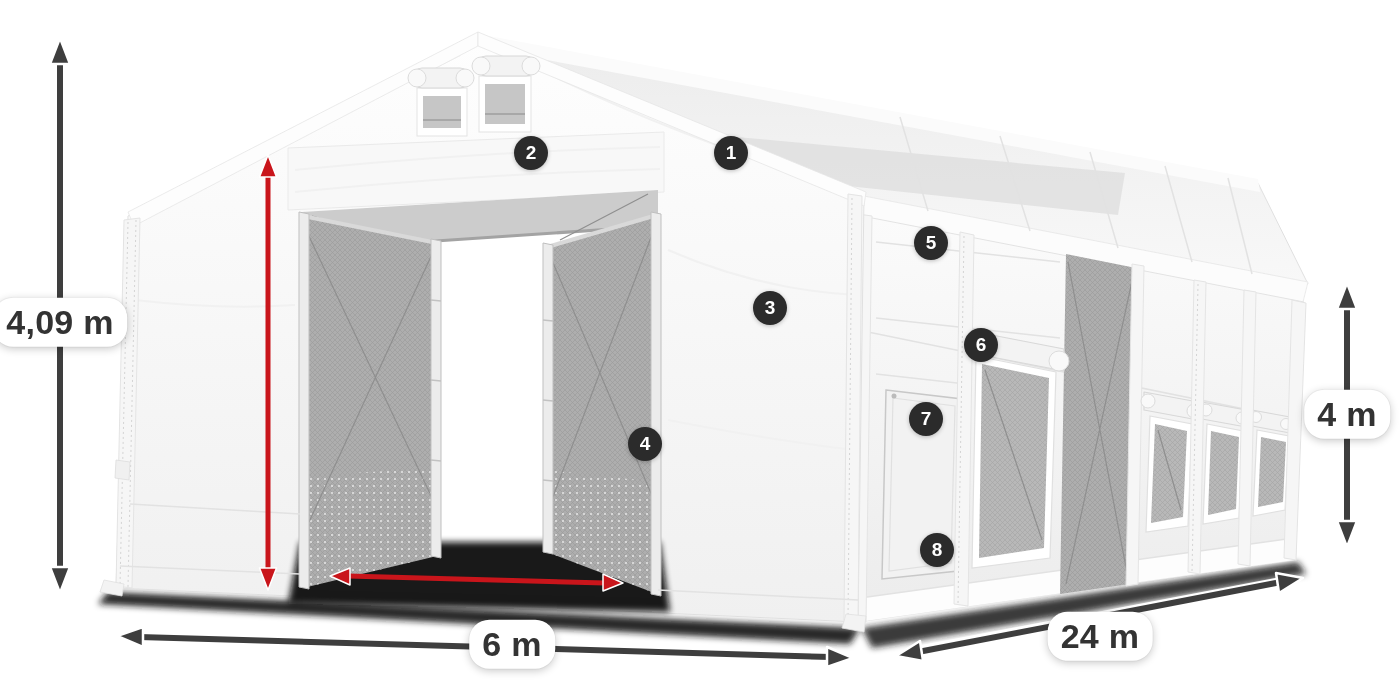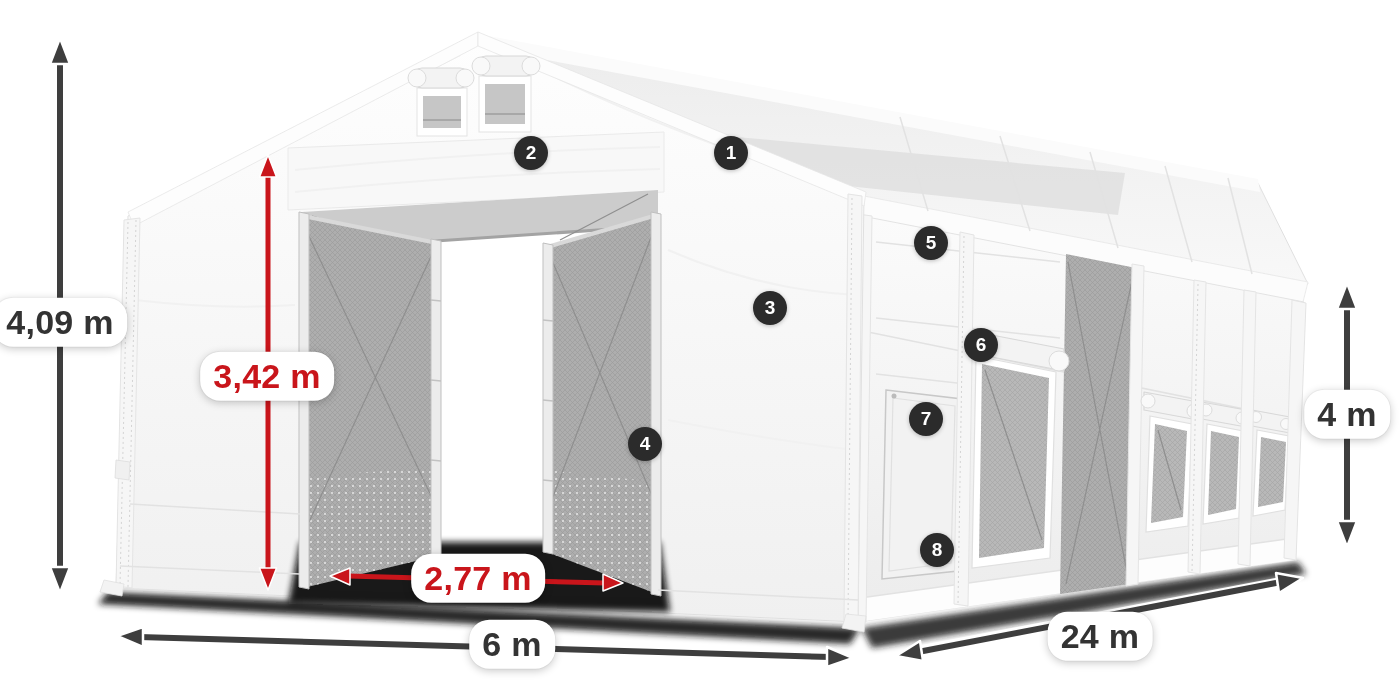--- a/index.html
+++ b/index.html
@@ -242,22 +242,20 @@
       <polygon class="rdhead" points="268,590 259.5,568 276.5,568"></polygon>
     </g>
     <g>
       <line class="rdline" x1="348" y1="576" x2="605" y2="583"></line>
       <polygon class="rdhead" points="330,576 350,585 350,568"></polygon>
       <polygon class="rdhead" points="623,583 603,591 603,574"></polygon>
     </g>
   </svg>
 
   <div class="dim-pill" style="left:60px;top:322px;">4,09 m</div>
-  <div class="dim-pill red" style="left:267px;top:376px;">3,42 m</div>
-  <div class="dim-pill red" style="left:478px;top:578px;">2,77 m</div>
   <div class="dim-pill" style="left:512px;top:644px;">6 m</div>
   <div class="dim-pill" style="left:1100px;top:636px;">24 m</div>
   <div class="dim-pill" style="left:1347px;top:414px;">4 m</div>
 
   <div class="badge" style="left:731px;top:153px;">1</div>
   <div class="badge" style="left:531px;top:153px;">2</div>
   <div class="badge" style="left:770px;top:308px;">3</div>
   <div class="badge" style="left:645px;top:444px;">4</div>
   <div class="badge" style="left:931px;top:243px;">5</div>
   <div class="badge" style="left:981px;top:345px;">6</div>

